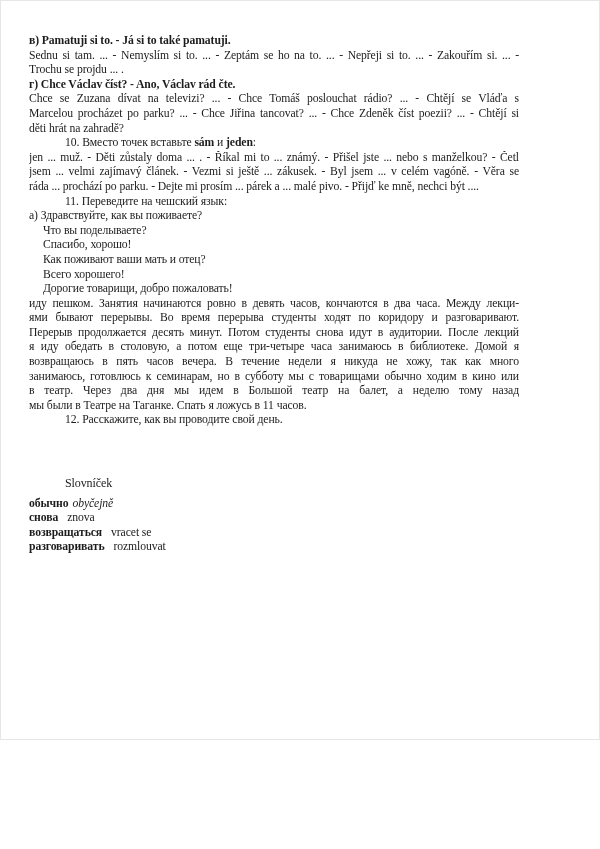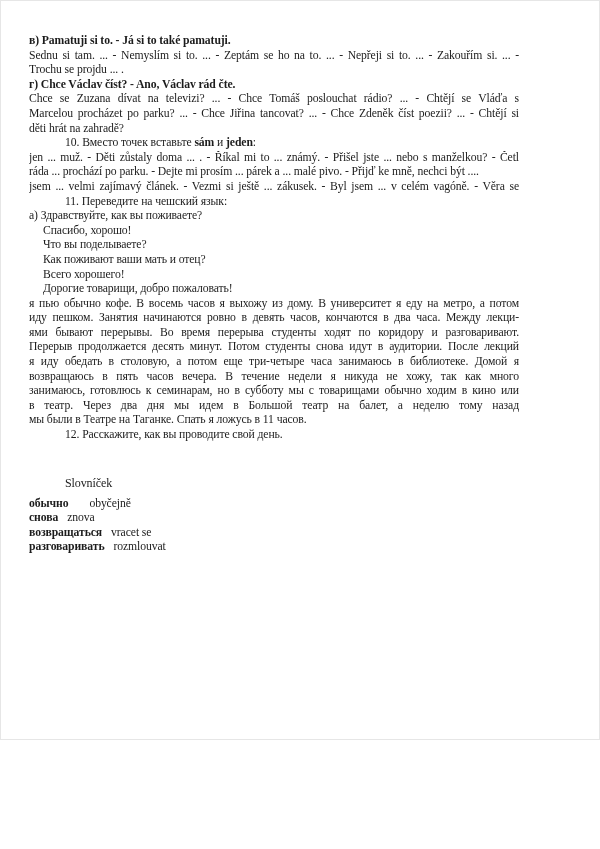--- a/index.html
+++ b/index.html
@@ -52,21 +52,21 @@
   }
   .slov-heading {
     margin-left: 36px;
     font-size: 12px;
     line-height: 20px;
     margin-bottom: 4px;
   }
   .vocab-row { line-height: 14.4px; }
   .vterm { font-weight: bold; }
   .vtrans { margin-left: 9px; }
-  .vocab-row:nth-child(1) .vtrans { margin-left: 21px; }
+  .vocab-row:nth-child(1) .vtrans { margin-left: 4px; font-style: italic; }
 
   .pagenum {
     position: absolute;
     left: 28px;
     top: 789px;
     font-size: 16px;
     line-height: 14px;
   }
 </style>
 </head>
@@ -88,38 +88,37 @@
       <div class="block b-justify">
         <div class="line jl">Chce se Zuzana dívat na televizi? ... - Chce Tomáš poslouchat rádio? ... - Chtějí se Vláďa s</div>
         <div class="line jl">Marcelou procházet po parku? ... - Chce Jiřina tancovat? ... - Chce Zdeněk číst poezii? ... - Chtějí si</div>
         <div class="line">děti hrát na zahradě?</div>
       </div>
       <div class="block b-indent">
         <div class="line"><span>10. Вместо точек вставьте </span><b>sám</b><span> и </span><b>jeden</b><span>:</span></div>
       </div>
       <div class="block b-justify">
         <div class="line jl">jen ... muž. - Děti zůstaly doma ... . - Říkal mi to ... známý. - Přišel jste ... nebo s manželkou? - Četl</div>
+        <div class="line jl">jsem ... velmi zajímavý článek. - Vezmi si ještě ... zákusek. - Byl jsem ... v celém vagóně. - Věra se</div>
         <div class="line">ráda ... prochází po parku. - Dejte mi prosím ... párek a ... malé pivo. - Přijď ke mně, nechci být ....</div>
-        <div class="line jl">jsem ... velmi zajímavý článek. - Vezmi si ještě ... zákusek. - Byl jsem ... v celém vagóně. - Věra se</div>
       </div>
       <div class="block b-indent">
         <div class="line">11. Переведите на чешский язык:</div>
       </div>
       <div class="block b-plain">
         <div class="line">а) Здравствуйте, как вы поживаете?</div>
       </div>
       <div class="block b-hang">
+        <div class="line">Что вы поделываете?</div>
         <div class="line">Спасибо, хорошо!</div>
-        <div class="line">Что вы поделываете?</div>
         <div class="line">Как поживают ваши мать и отец?</div>
         <div class="line">Всего хорошего!</div>
         <div class="line">Дорогие товарищи, добро пожаловать!</div>
       </div>
       <div class="block b-justify">
-        <div class="line jl">я пью обычно кофе. В восемь часов я выхожу из дому. В университет я еду на метро, а потом</div>
         <div class="line jl">иду пешком. Занятия начинаются ровно в девять часов, кончаются в два часа. Между лекци-</div>
         <div class="line jl">ями бывают перерывы. Во время перерыва студенты ходят по коридору и разговаривают.</div>
         <div class="line jl">Перерыв продолжается десять минут. Потом студенты снова идут в аудитории. После лекций</div>
         <div class="line jl">я иду обедать в столовую, а потом еще три-четыре часа занимаюсь в библиотеке. Домой я</div>
         <div class="line jl">возвращаюсь в пять часов вечера. В течение недели я никуда не хожу, так как много</div>
         <div class="line jl">занимаюсь, готовлюсь к семинарам, но в субботу мы с товарищами обычно ходим в кино или</div>
         <div class="line jl">в театр. Через два дня мы идем в Большой театр на балет, а неделю тому назад</div>
         <div class="line">мы были в Театре на Таганке. Спать я ложусь в 11 часов.</div>
       </div>
       <div class="block b-indent">

